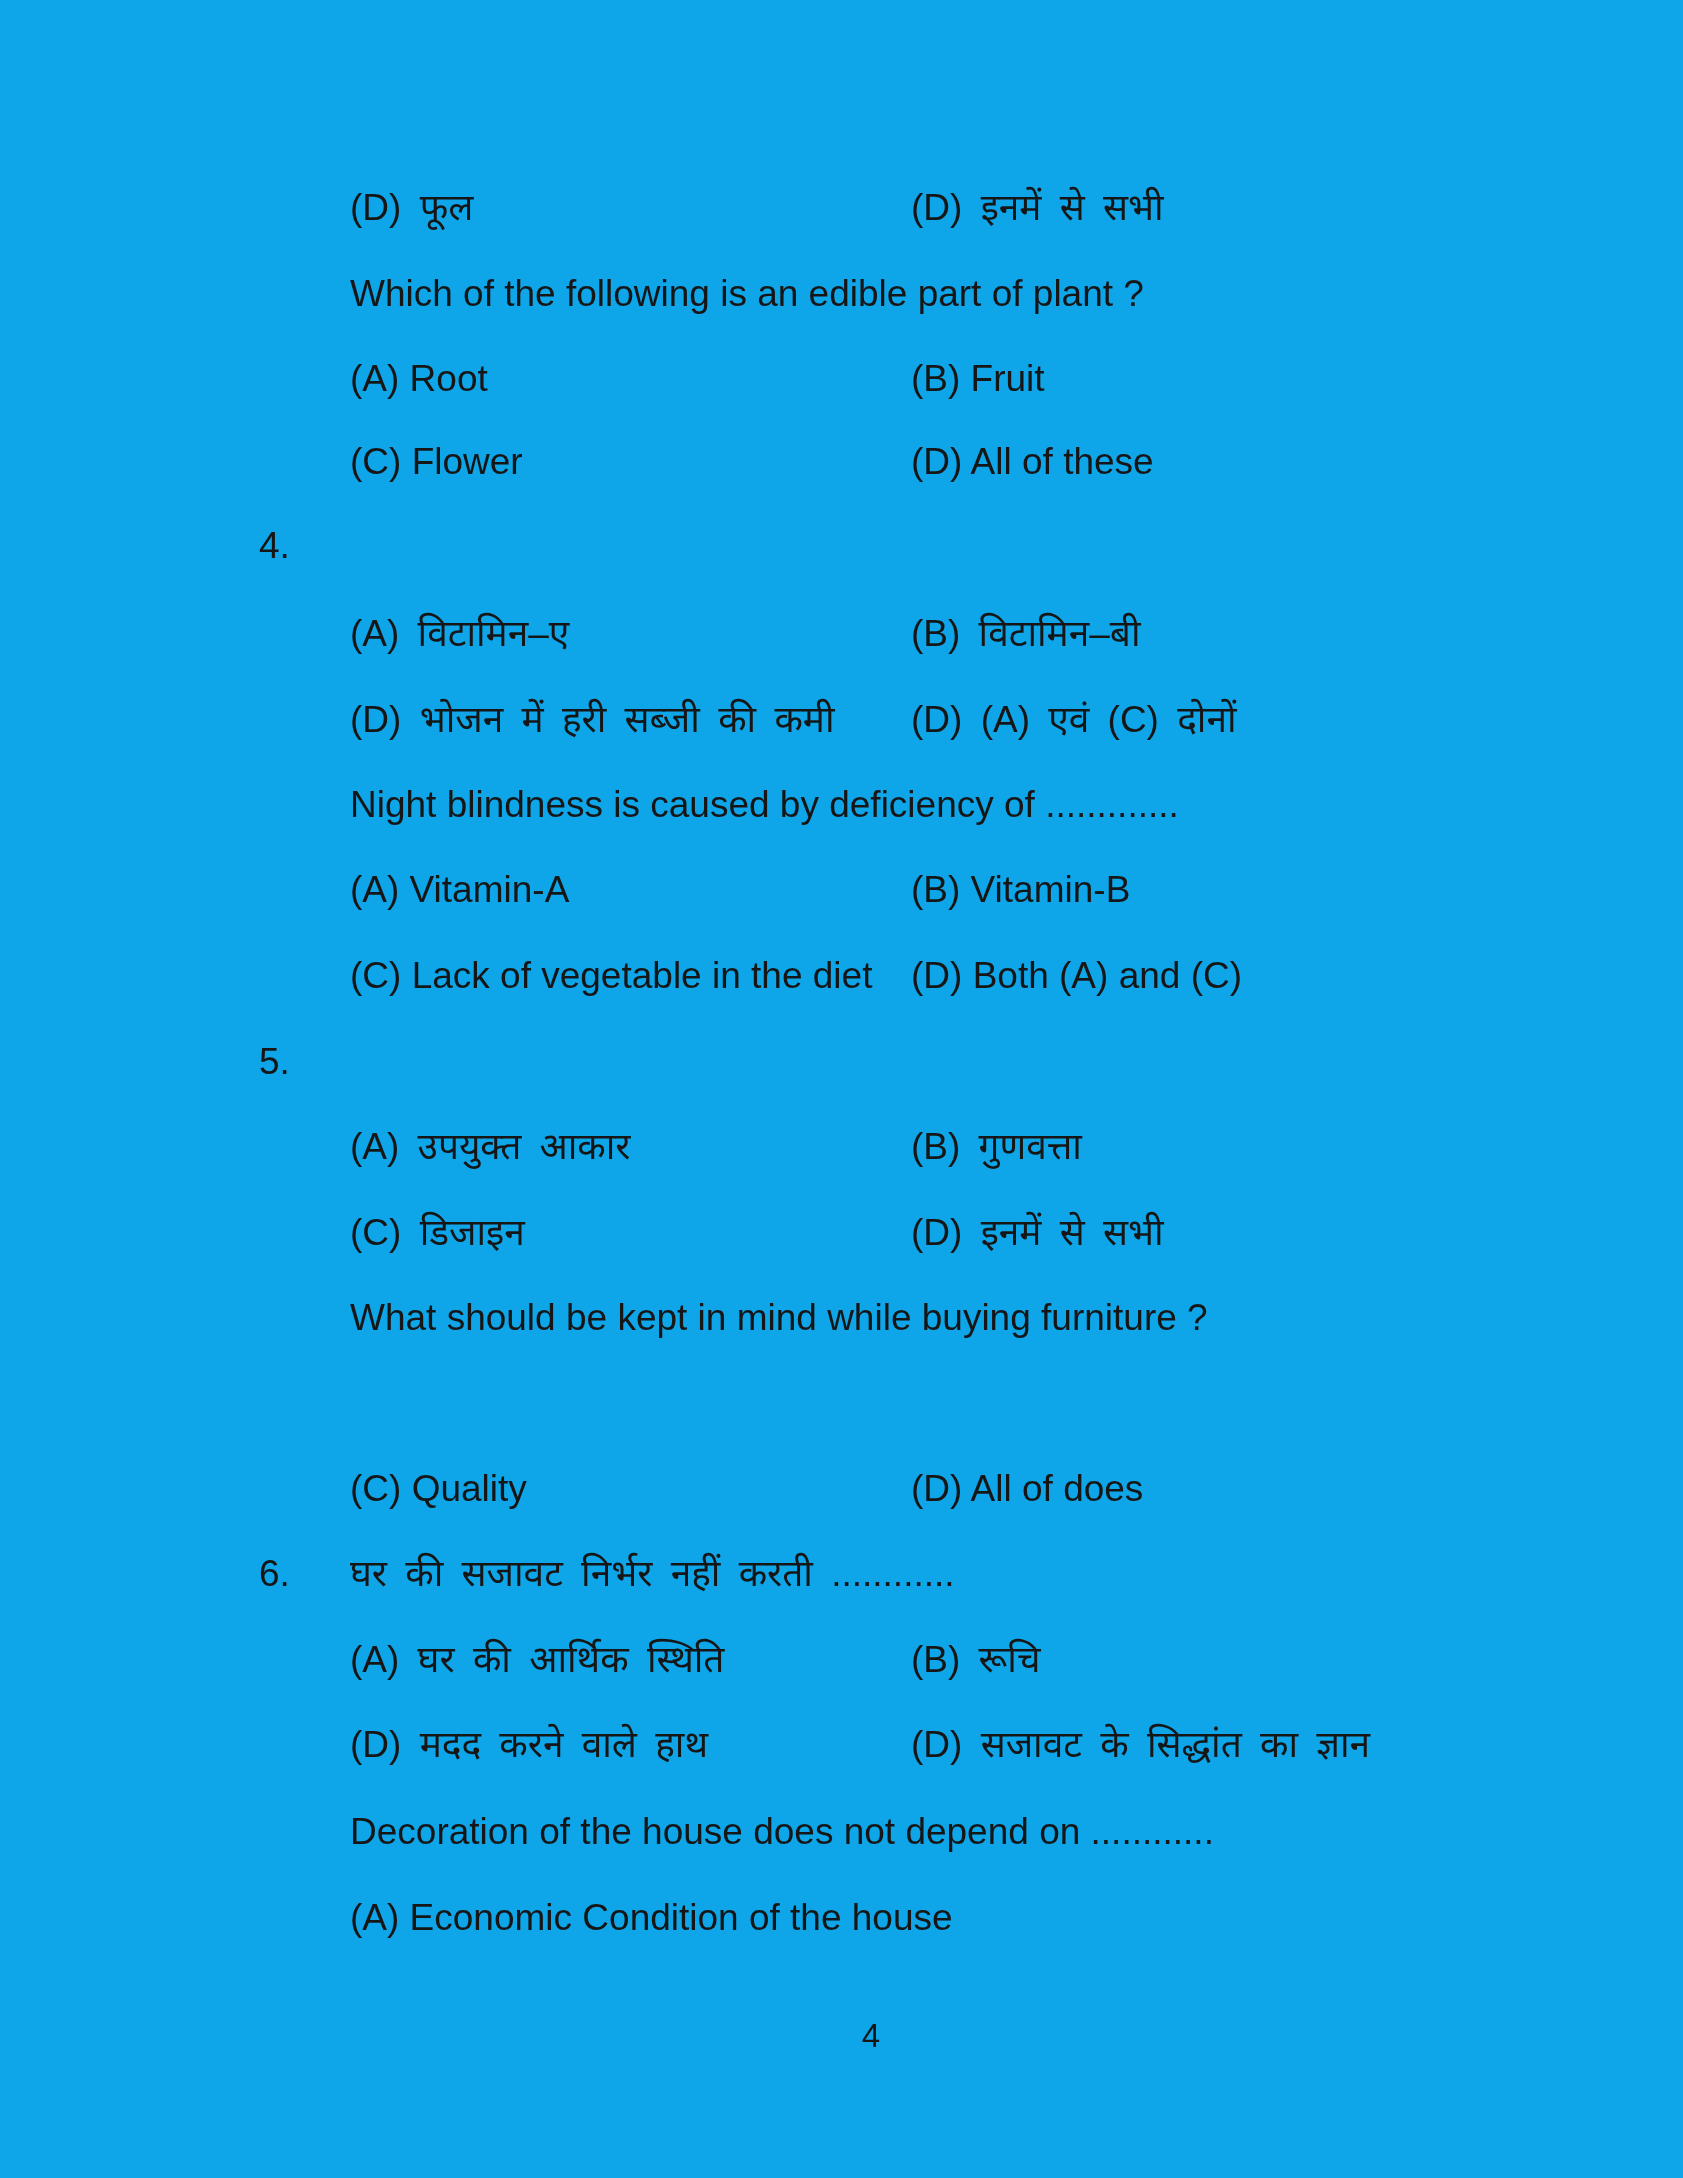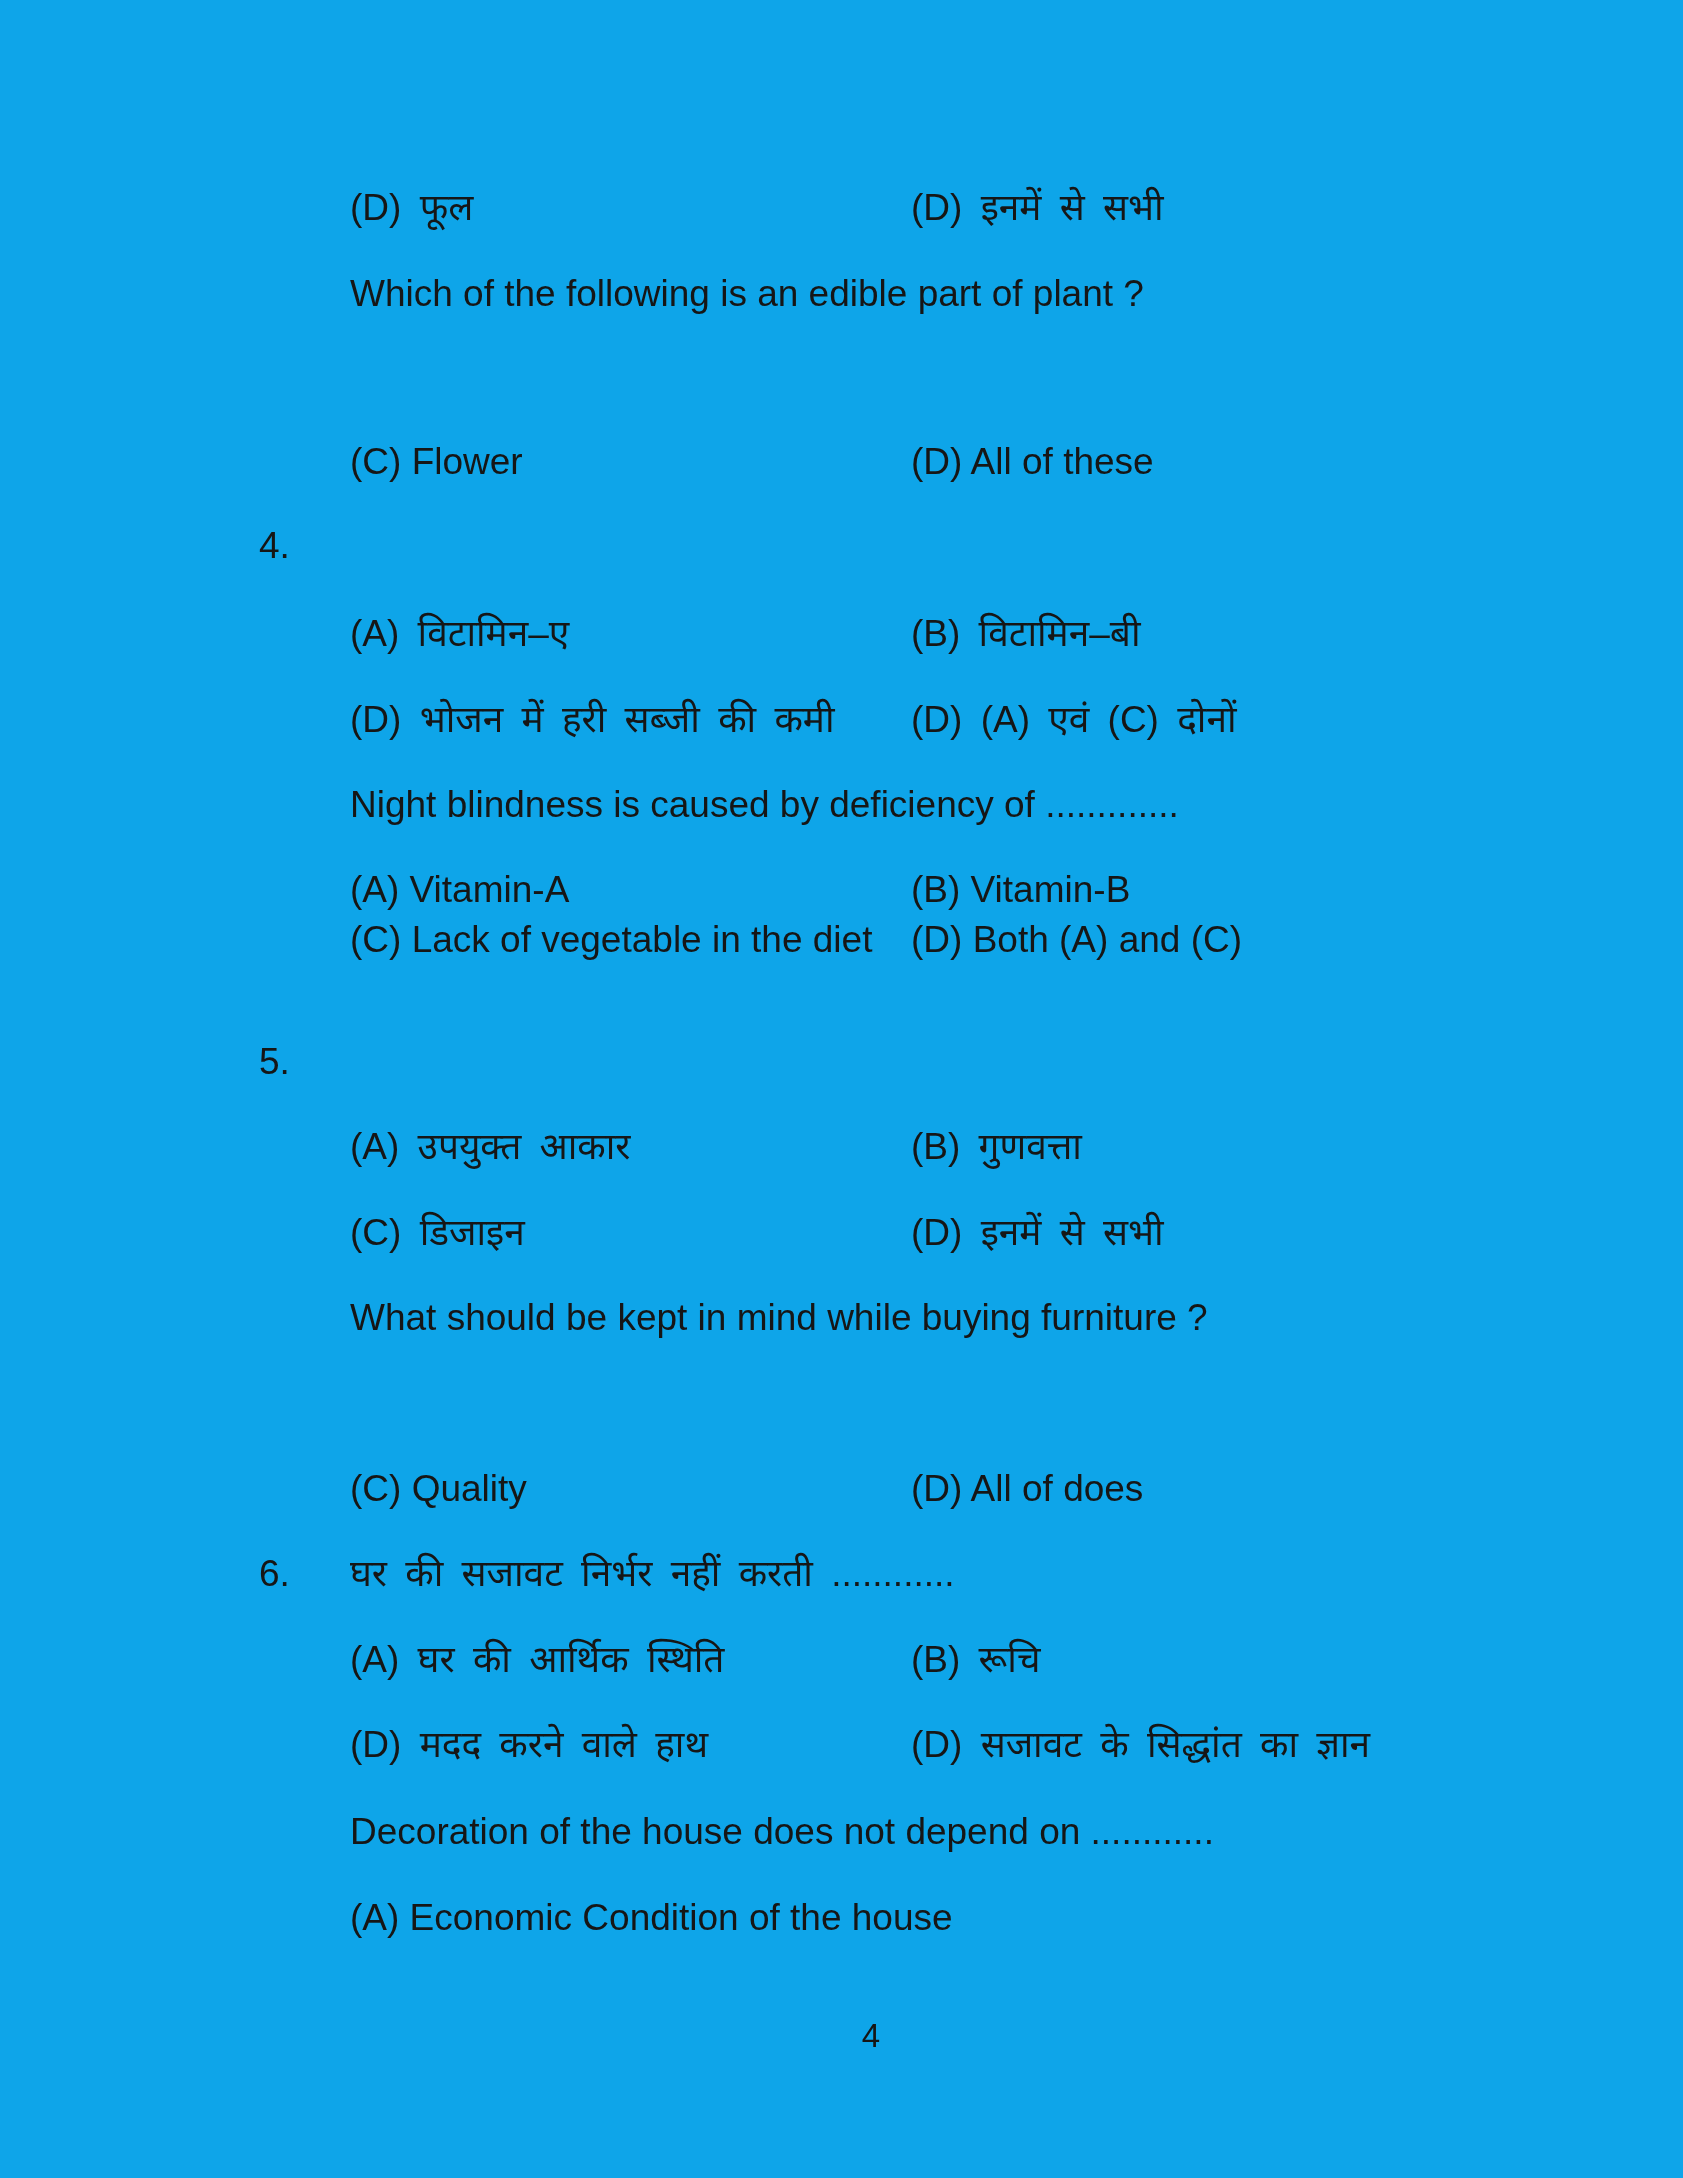--- a/index.html
+++ b/index.html
@@ -67,20 +67,24 @@
 
   <div class="row" style="top:184px">
     <span class="col-left hi">(D) फूल</span>
     <span class="col-right hi">(D) इनमें से सभी</span>
   </div>
 
   <div class="row" style="top:270px">
     <span class="col-left">Which of the following is an edible part of plant ?</span>
   </div>
 
+  <div class="row" style="top:355px">
+    <span class="col-left">(A) Root</span>
+    <span class="col-right">(B) Fruit</span>
+  </div>
 
   <div class="row" style="top:438px">
     <span class="col-left">(C) Flower</span>
     <span class="col-right">(D) All of these</span>
   </div>
 
   <div class="row" style="top:522px">
     <span class="q-num">4.</span>
   </div>
 
@@ -96,21 +100,21 @@
 
   <div class="row" style="top:781px">
     <span class="col-left">Night blindness is caused by deficiency of .............</span>
   </div>
 
   <div class="row" style="top:866px">
     <span class="col-left">(A) Vitamin-A</span>
     <span class="col-right">(B) Vitamin-B</span>
   </div>
 
-  <div class="row" style="top:916px">
+  <div class="row" style="top:952px">
     <span class="col-left">(C) Lack of vegetable in the diet</span>
     <span class="col-right">(D) Both (A) and (C)</span>
   </div>
 
   <div class="row" style="top:1038px">
     <span class="q-num">5.</span>
   </div>
 
   <div class="row" style="top:1123px">
     <span class="col-left hi">(A) उपयुक्त आकार</span>

